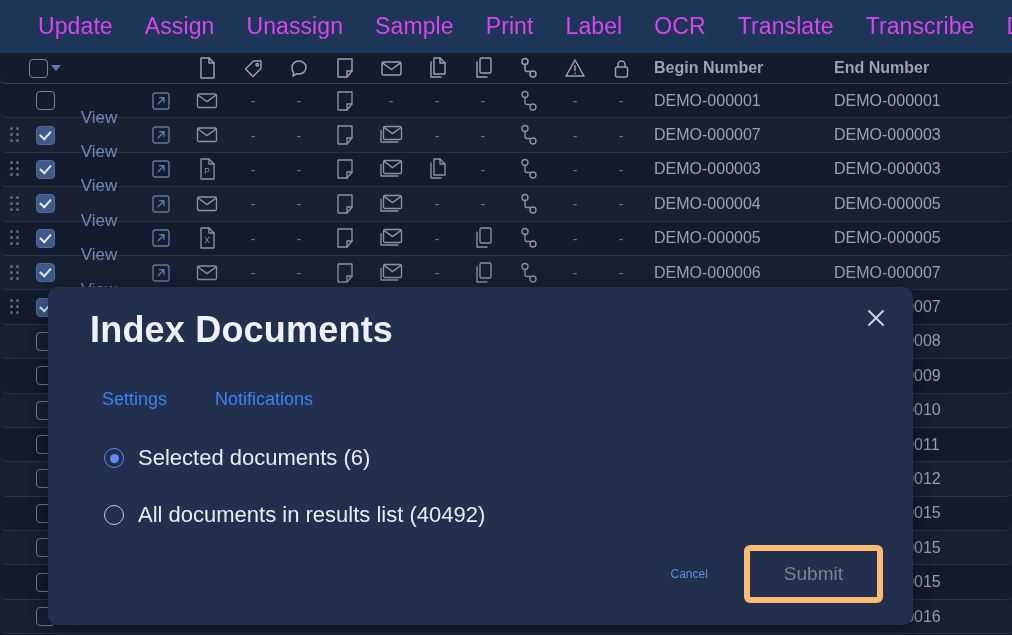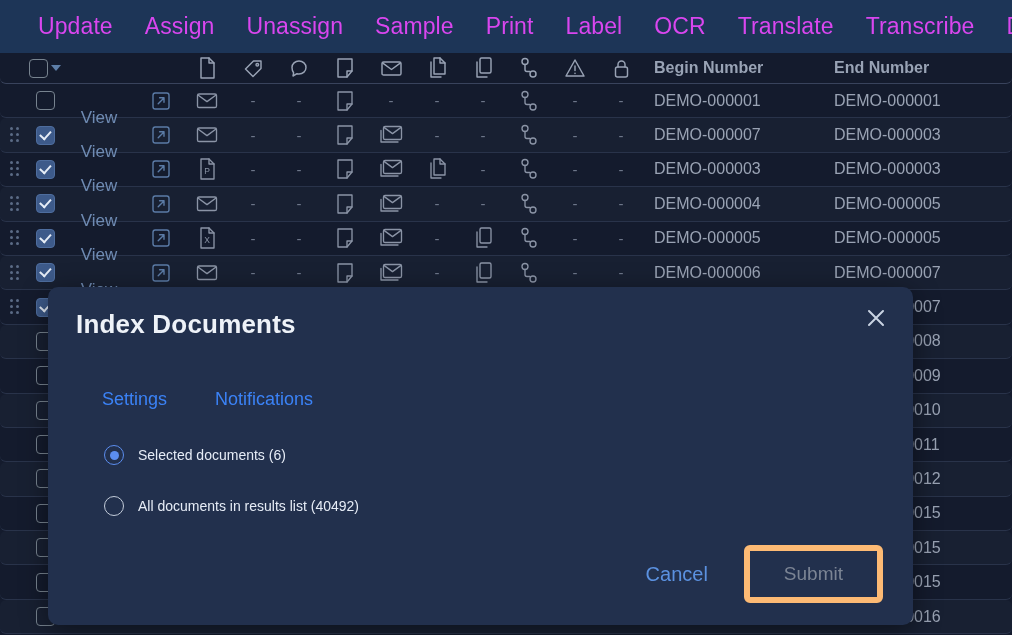--- a/index.html
+++ b/index.html
@@ -86,22 +86,22 @@
 
   
   .modal {
     position: absolute; left: 48px; top: 287px; width: 865px; height: 338px;
     background: #22304d;
     border-radius: 10px;
     box-shadow: 0 6px 28px rgba(0,0,0,.45);
     z-index: 20;
   }
   .modal-title {
-    position: absolute; left: 28px; top: 22px;
-    font-size: 26px; color: #eef2f8; font-weight: 600;
+    position: absolute; left: 42px; top: 22px;
+    font-size: 36px; color: #eef2f8; font-weight: 600;
     letter-spacing: .2px;
   }
   .modal-close {
     position: absolute; right: 20px; top: 14px;
     width: 34px; height: 34px;
     display: flex; align-items: center; justify-content: center;
     cursor: pointer;
   }
   .modal-tabs {
     position: absolute; left: 30px; top: 98px;
@@ -114,27 +114,27 @@
   .mtab.active { color: #f1f5fb; border-bottom: 3px solid #5b8def; }
   .radio-group { position: absolute; left: 56px; top: 158px; }
   .radio-row { display: flex; align-items: center; gap: 14px; margin-bottom: 31px; cursor: pointer; }
   .rdo {
     width: 20px; height: 20px; border-radius: 50%;
     border: 1.6px solid #c3ccda; background: transparent; flex: none;
     display: flex; align-items: center; justify-content: center;
   }
   .rdo.sel { border-color: #5b8def; }
   .rdo.sel::after { content: ""; width: 9px; height: 9px; border-radius: 50%; background: #5b8def; }
-  .radio-label { font-size: 14px; color: #e6ecf6; }
+  .radio-label { font-size: 22px; color: #e6ecf6; }
   .modal-footer {
     position: absolute; right: 30px; bottom: 22px;
     display: flex; align-items: center; gap: 24px;
   }
   .btn-cancel {
-    color: #5b91e0; font-size: 20px; background: none; border: none;
+    color: #5b91e0; font-size: 12px; background: none; border: none;
     cursor: pointer; padding: 8px 12px; font-family: inherit;
   }
   .btn-submit {
     font-size: 19px; color: #7b8494; background: transparent;
     border: 6px solid #fdba74; border-radius: 6px;
     padding: 12px 34px; cursor: pointer; font-family: inherit;
   }
 </style>
 </head>
 <body>

